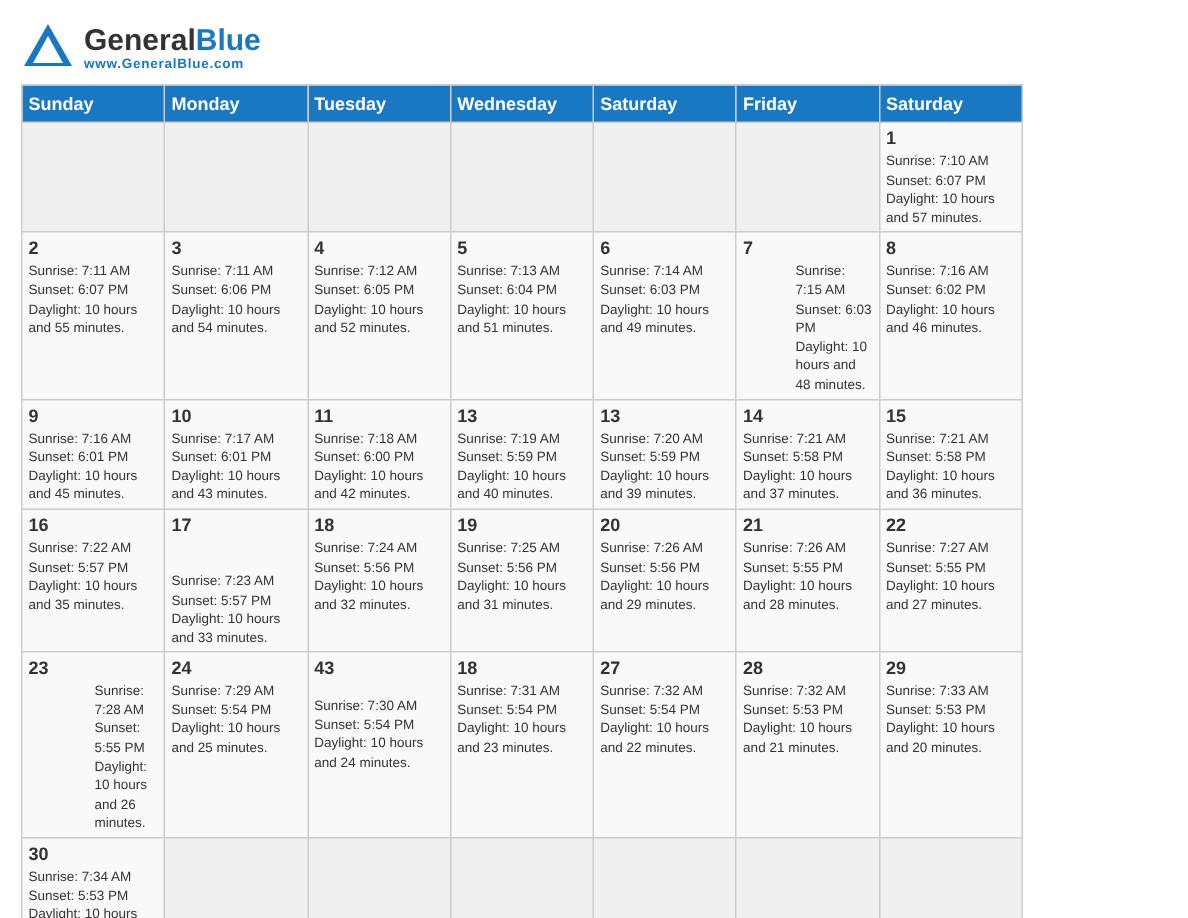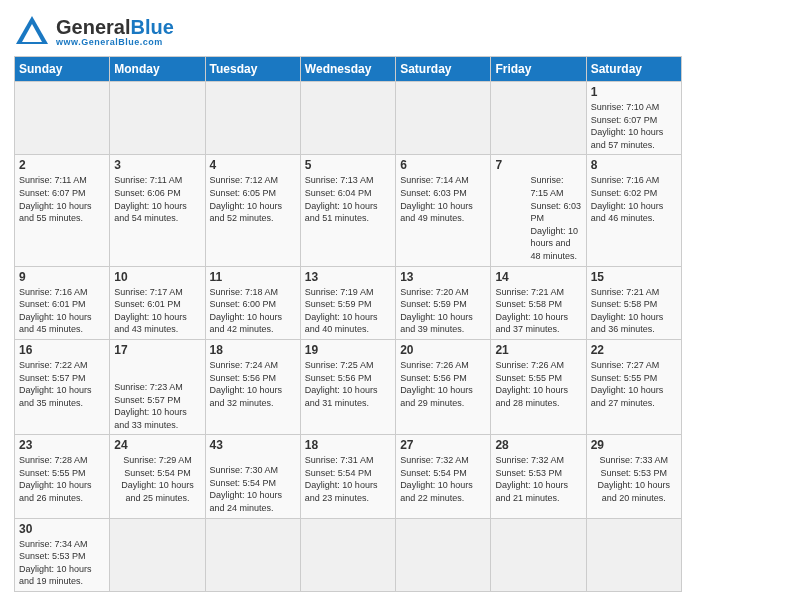--- a/index.html
+++ b/index.html
@@ -264,27 +264,27 @@
           <td>
             <span class="day-num">22</span>
             <div class="day-info" style="white-space: pre-line;">Sunrise: 7:27 AM
 Sunset: 5:55 PM
 Daylight: 10 hours and 27 minutes.</div>
           </td>
         </tr>
         <tr>
           <td>
             <span class="day-num">23</span>
-            <div class="day-info" style="white-space: pre-line;">Sunrise: 7:28 AM
+            <div class="day-info" style="white-space: pre-line; margin-left: 44px;">Sunrise: 7:28 AM
 Sunset: 5:55 PM
 Daylight: 10 hours and 26 minutes.</div>
           </td>
           <td>
             <span class="day-num">24</span>
-            <div class="day-info" style="white-space: pre-line; text-align: center;">Sunrise: 7:29 AM
+            <div class="day-info" style="white-space: pre-line;">Sunrise: 7:29 AM
 Sunset: 5:54 PM
 Daylight: 10 hours and 25 minutes.</div>
           </td>
           <td>
             <span class="day-num">43</span>
             <div class="day-info" style="white-space: pre-line; margin-top: 12px;">Sunrise: 7:30 AM
 Sunset: 5:54 PM
 Daylight: 10 hours and 24 minutes.</div>
           </td>
           <td>
@@ -300,21 +300,21 @@
 Daylight: 10 hours and 22 minutes.</div>
           </td>
           <td>
             <span class="day-num">28</span>
             <div class="day-info" style="white-space: pre-line;">Sunrise: 7:32 AM
 Sunset: 5:53 PM
 Daylight: 10 hours and 21 minutes.</div>
           </td>
           <td>
             <span class="day-num">29</span>
-            <div class="day-info" style="white-space: pre-line; text-align: center;">Sunrise: 7:33 AM
+            <div class="day-info" style="white-space: pre-line;">Sunrise: 7:33 AM
 Sunset: 5:53 PM
 Daylight: 10 hours and 20 minutes.</div>
           </td>
         </tr>
         <tr class="last-row">
           <td>
             <span class="day-num">30</span>
             <div class="day-info" style="white-space: pre-line;">Sunrise: 7:34 AM
 Sunset: 5:53 PM
 Daylight: 10 hours and 19 minutes.</div>

